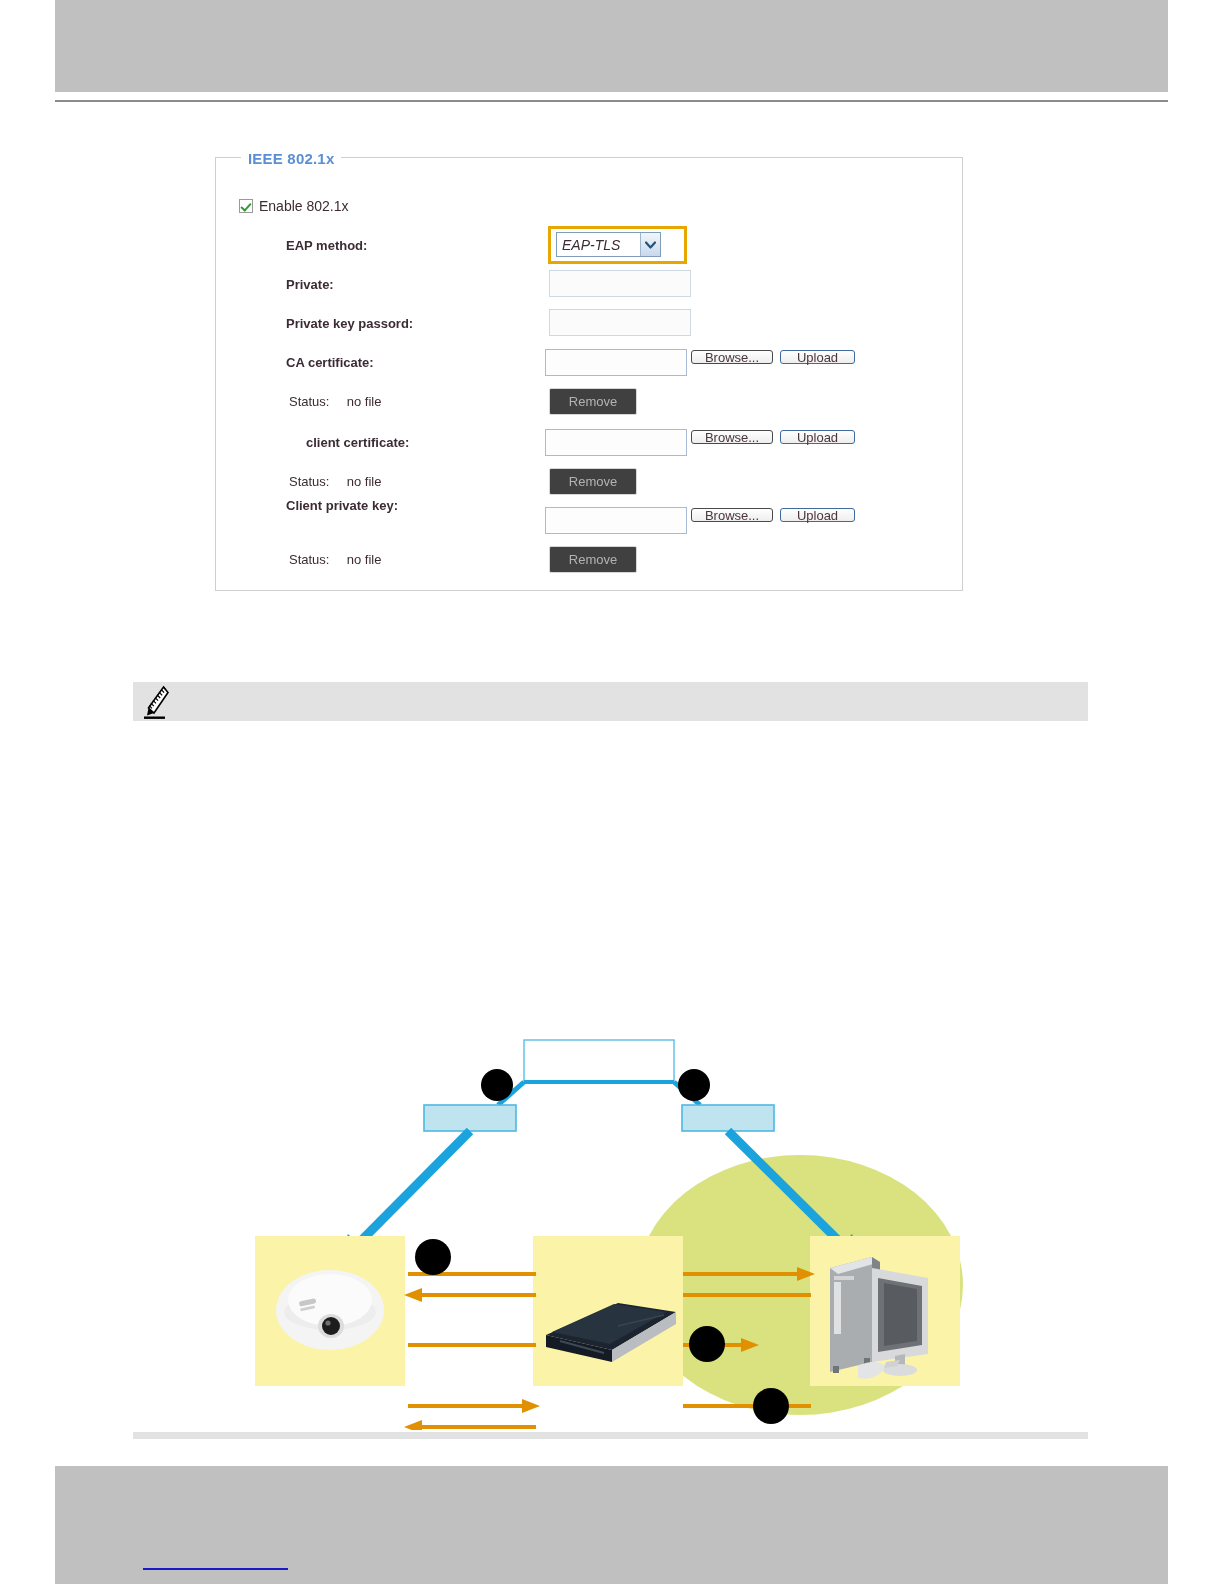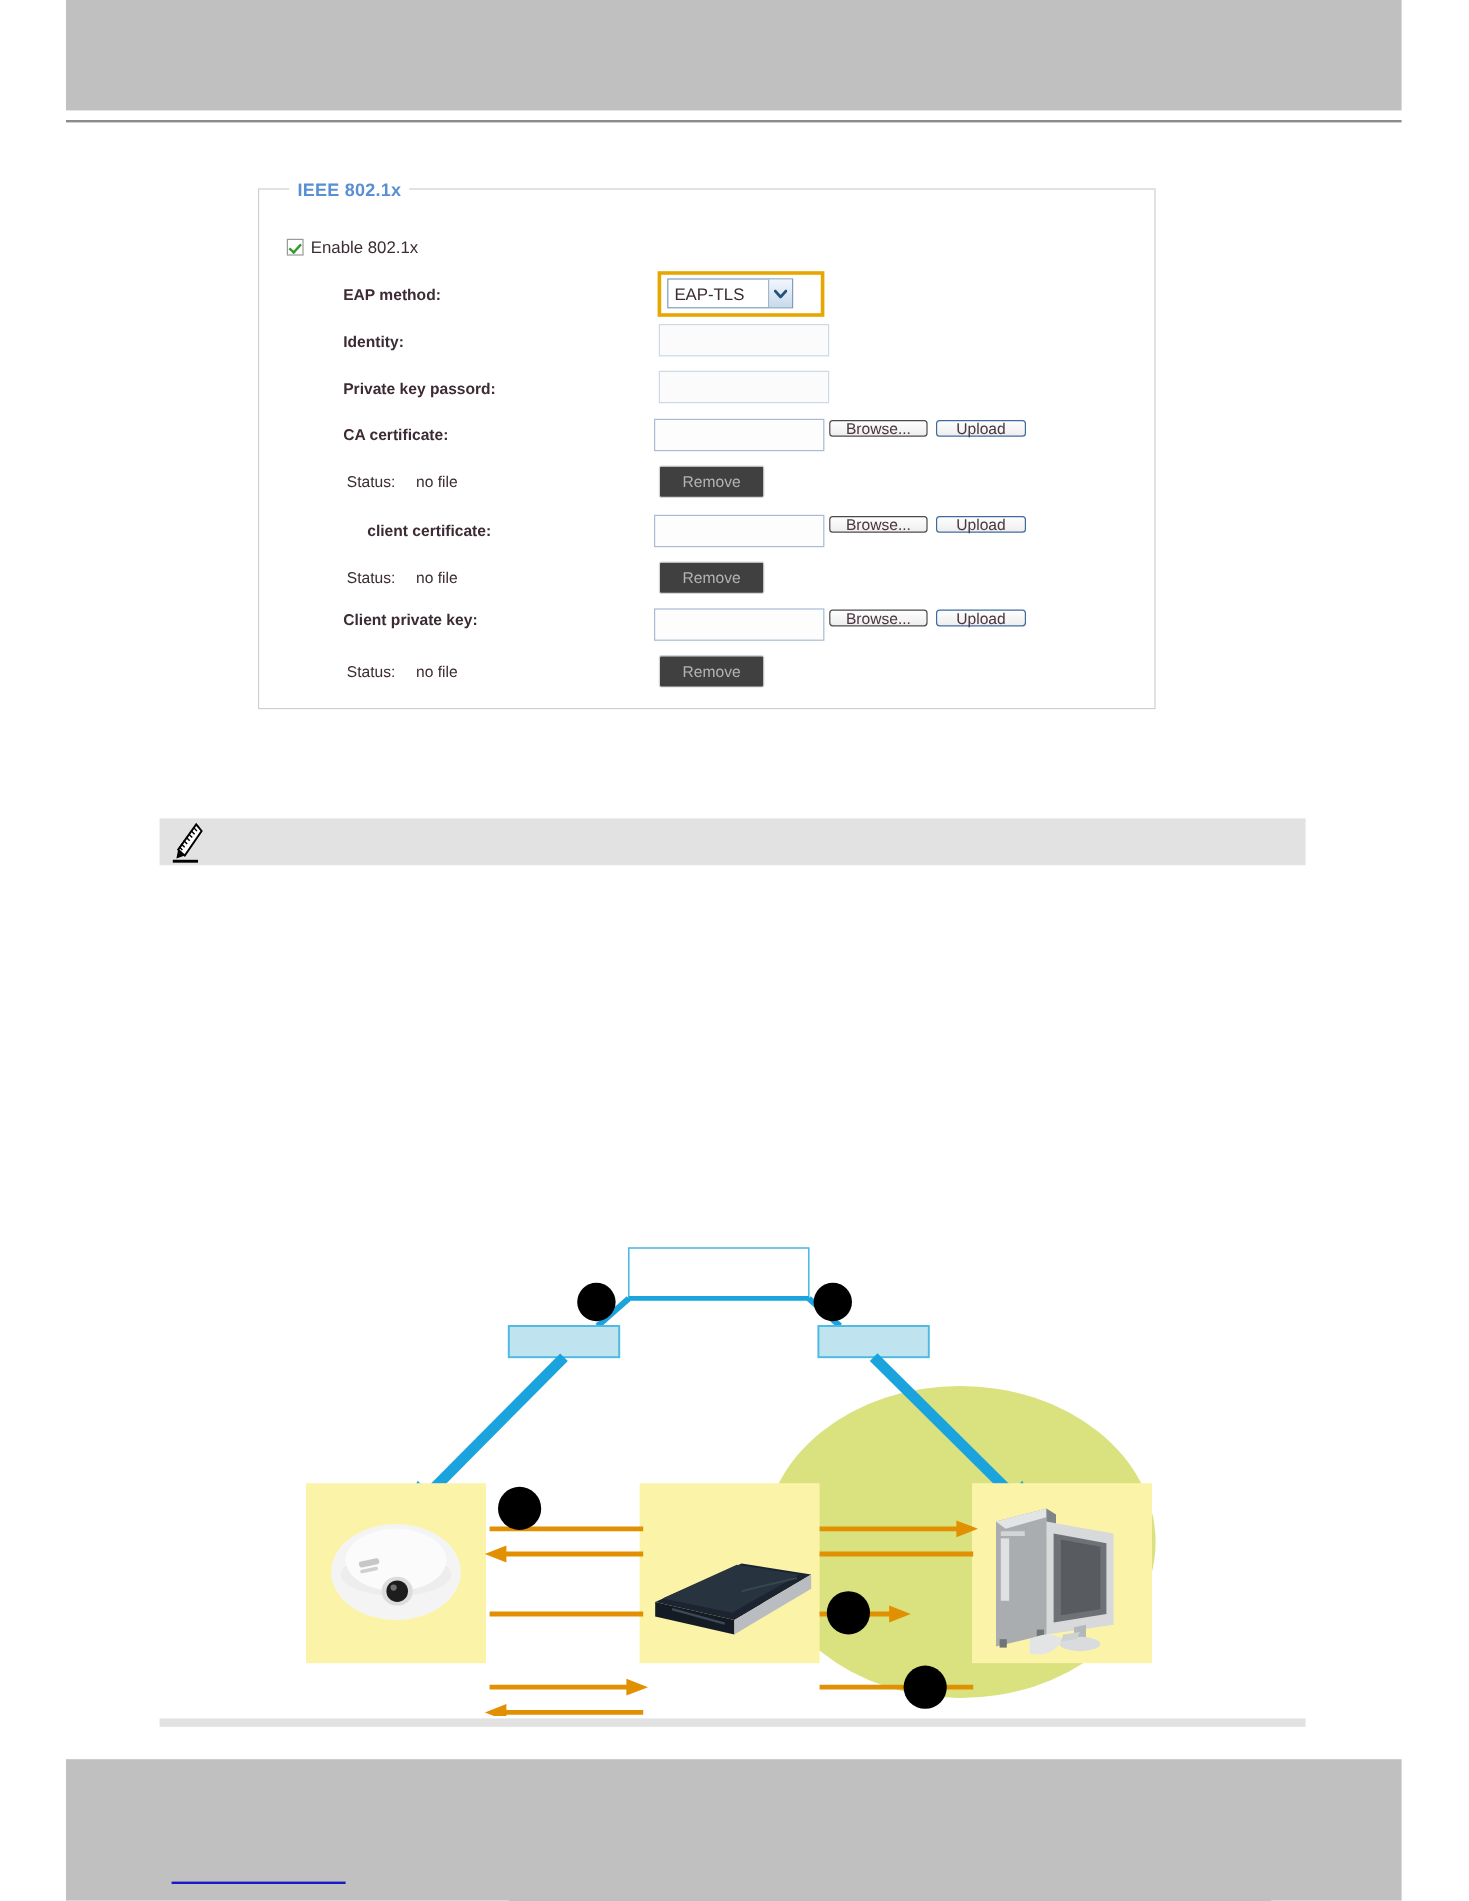--- a/index.html
+++ b/index.html
@@ -154,20 +154,21 @@
     position: absolute;
     left: 556px;
     top: 232px;
     width: 105px;
     height: 25px;
     box-sizing: border-box;
     border: 1px solid #7f9db9;
     background: #ffffff;
     display: flex;
     align-items: center;
+    font-style: italic;
   }
   .dropdown-value {
     font-size: 14px;
     color: #3c2b34;
     padding-left: 5px;
     flex: 1;
     white-space: nowrap;
   }
   .dropdown-arrow {
     width: 19px;
@@ -232,21 +233,21 @@
 <div class="dropdown-highlight"></div>
 <div class="dropdown">
   <span class="dropdown-value">EAP-TLS</span>
   <span class="dropdown-arrow">
     <svg width="11" height="8" viewBox="0 0 11 8">
         <path d="M1 1.5 L5.5 6.5 L10 1.5" fill="none" stroke="#23527c" stroke-width="2.2" stroke-linecap="round" stroke-linejoin="round"></path>
       </svg>
   </span>
 </div>
 
-<div class="field-label" style="left:286px; top:277px;">Identity:</div>
+<div class="field-label" style="left:286px; top:277px;">Private:</div>
 <div class="txt-input plain" style="left:549px; top:270px; width:142px;"></div>
 
 <div class="field-label" style="left:286px; top:316px;">Private key passord:</div>
 <div class="txt-input plain" style="left:549px; top:309px; width:142px;"></div>
 
 <div class="field-label" style="left:286px; top:355px;">CA certificate:</div>
 <div class="txt-input" style="left:545px; top:349px; width:142px;"></div>
 <div class="btn browse" style="left:691px; top:350px; width:82px;">Browse...</div>
 <div class="btn" style="left:780px; top:350px; width:75px;">Upload</div>
 <div class="status-label" style="left:289px; top:394px;">
@@ -260,21 +261,21 @@
 <div class="txt-input" style="left:545px; top:429px; width:142px;"></div>
 <div class="btn browse" style="left:691px; top:430px; width:82px;">Browse...</div>
 <div class="btn" style="left:780px; top:430px; width:75px;">Upload</div>
 <div class="status-label" style="left:289px; top:474px;">
   <span>Status:</span>
   <span style="display:inline-block;width:10px;"></span>
   <span>no file</span>
 </div>
 <div class="btn disabled" style="left:549px; top:468px; width:88px;">Remove</div>
 
-<div class="field-label" style="left:286px; top:509px;">Client private key:</div>
+<div class="field-label" style="left:286px; top:498px;">Client private key:</div>
 <div class="txt-input" style="left:545px; top:507px; width:142px;"></div>
 <div class="btn browse" style="left:691px; top:508px; width:82px;">Browse...</div>
 <div class="btn" style="left:780px; top:508px; width:75px;">Upload</div>
 <div class="status-label" style="left:289px; top:552px;">
   <span>Status:</span>
   <span style="display:inline-block;width:10px;"></span>
   <span>no file</span>
 </div>
 <div class="btn disabled" style="left:549px; top:546px; width:88px;">Remove</div>
 

